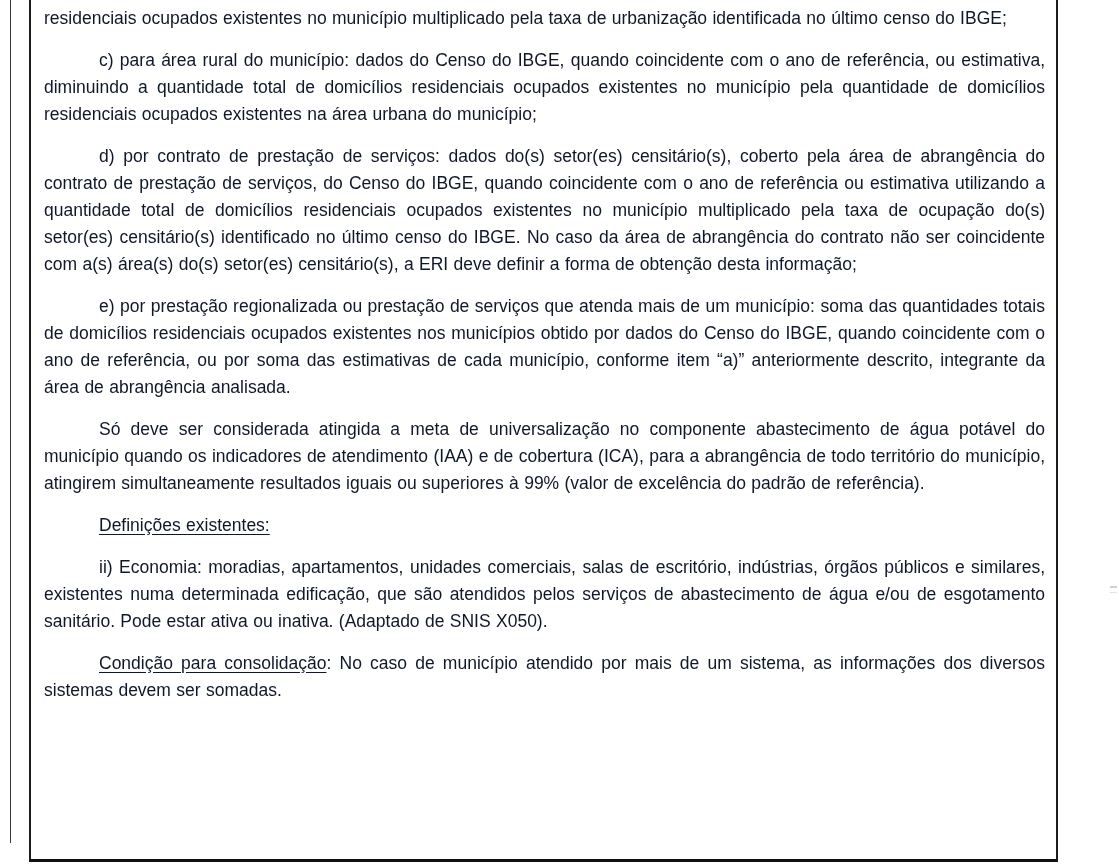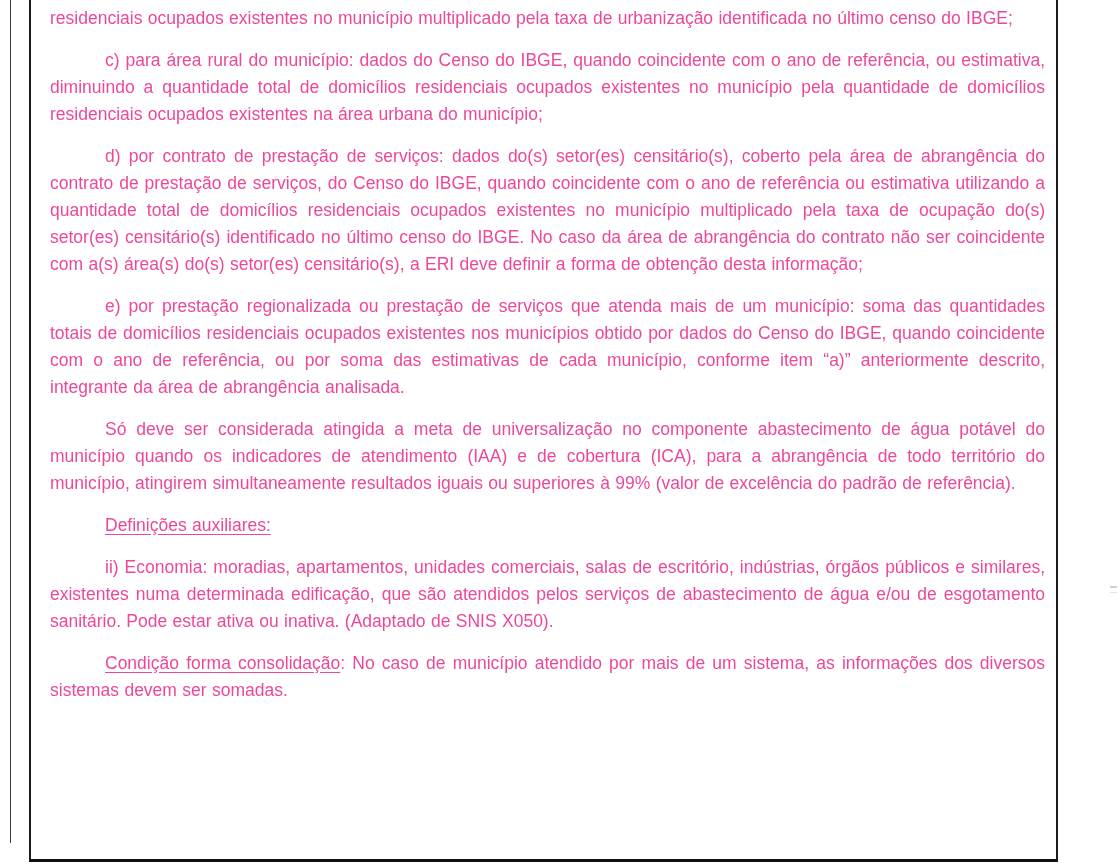--- a/index.html
+++ b/index.html
@@ -28,26 +28,26 @@
     top: -2px;
     width: 1029px;
     height: 864px;
     box-sizing: border-box;
     border-left: 2px solid #1c1c1c;
     border-right: 2px solid #1c1c1c;
     border-bottom: 3px solid #101010;
     padding: 7px 11px 0 7px;
   }
   .para {
-    margin: 0 0 15px 12px;
+    margin: 0 0 15px 6px;
     text-indent: 55px;
     text-align: justify;
     font-size: 17.5px;
     line-height: 27px;
-    color: #ec4899;
+    color: #0f172a;
     word-spacing: 0.5px;
   }
   .para.no-indent { text-indent: 0; }
   .u { text-decoration: underline; text-underline-offset: 3px; }
   .margin-artifact {
     position: absolute;
     left: 1110px;
     top: 586px;
     width: 7px;
     height: 4px;
@@ -61,19 +61,19 @@
 
 <div class="left-rule"></div>
 
 <div class="cell">
   <div>
       <p class="para no-indent"><span>residenciais ocupados existentes no município multiplicado pela taxa de urbanização identificada no último censo do IBGE;</span></p>
       <p class="para"><span>c) para área rural do município: dados do Censo do IBGE, quando coincidente com o ano de referência, ou estimativa, diminuindo a quantidade total de domicílios residenciais ocupados existentes no município pela quantidade de domicílios residenciais ocupados existentes na área urbana do município;</span></p>
       <p class="para"><span>d) por contrato de prestação de serviços: dados do(s) setor(es) censitário(s), coberto pela área de abrangência do contrato de prestação de serviços, do Censo do IBGE, quando coincidente com o ano de referência ou estimativa utilizando a quantidade total de domicílios residenciais ocupados existentes no município multiplicado pela taxa de ocupação do(s) setor(es) censitário(s) identificado no último censo do IBGE. No caso da área de abrangência do contrato não ser coincidente com a(s) área(s) do(s) setor(es) censitário(s), a ERI deve definir a forma de obtenção desta informação;</span></p>
       <p class="para"><span>e) por prestação regionalizada ou prestação de serviços que atenda mais de um município: soma das quantidades totais de domicílios residenciais ocupados existentes nos municípios obtido por dados do Censo do IBGE, quando coincidente com o ano de referência, ou por soma das estimativas de cada município, conforme item “a)” anteriormente descrito, integrante da área de abrangência analisada.</span></p>
       <p class="para"><span>Só deve ser considerada atingida a meta de universalização no componente abastecimento de água potável do município quando os indicadores de atendimento (IAA) e de cobertura (ICA), para a abrangência de todo território do município, atingirem simultaneamente resultados iguais ou superiores à 99% (valor de excelência do padrão de referência).</span></p>
-      <p class="para"><span class="u">Definições auxiliares:</span></p>
+      <p class="para"><span class="u">Definições existentes:</span></p>
       <p class="para"><span>ii) Economia: moradias, apartamentos, unidades comerciais, salas de escritório, indústrias, órgãos públicos e similares, existentes numa determinada edificação, que são atendidos pelos serviços de abastecimento de água e/ou de esgotamento sanitário. Pode estar ativa ou inativa. (Adaptado de SNIS X050).</span></p>
-      <p class="para"><span class="u">Condição forma consolidação</span><span>: No caso de município atendido por mais de um sistema, as informações dos diversos sistemas devem ser somadas.</span></p>
+      <p class="para"><span class="u">Condição para consolidação</span><span>: No caso de município atendido por mais de um sistema, as informações dos diversos sistemas devem ser somadas.</span></p>
     </div>
 </div>
 
 <div class="margin-artifact"></div>
 
 </body></html>

